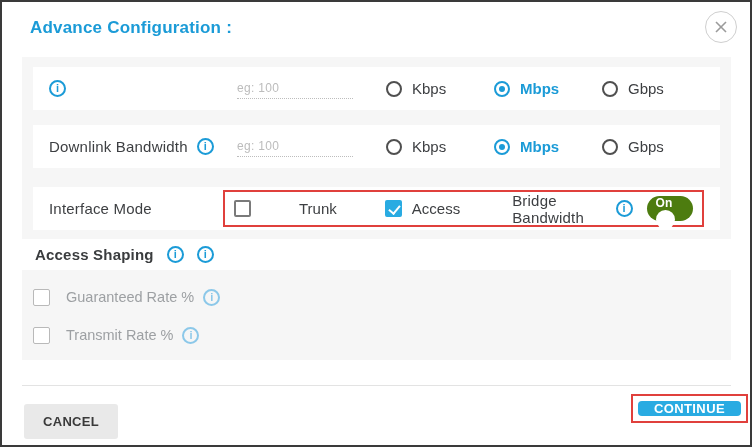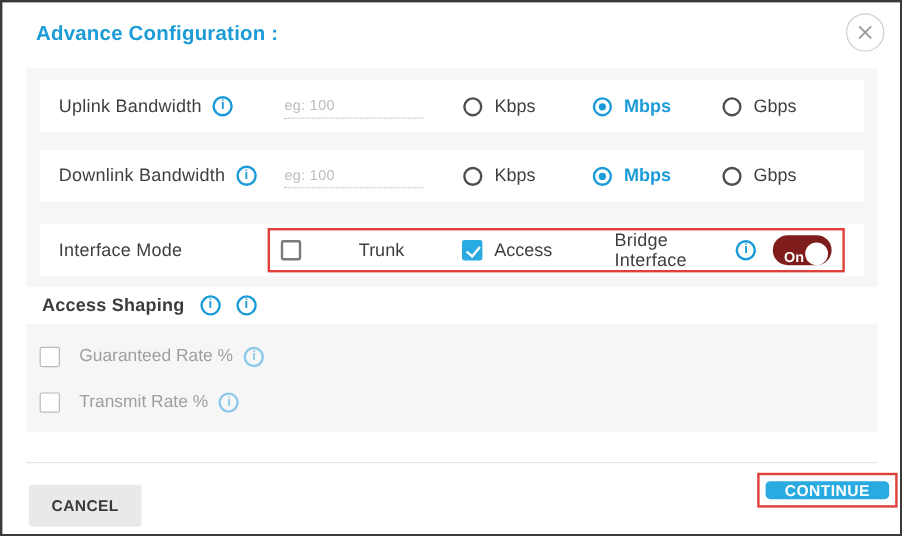--- a/index.html
+++ b/index.html
@@ -148,26 +148,27 @@
   }
   .checkbox.disabled { border: 1px solid #b9b9b9; cursor: default; }
   .checkbox-label { font-size: 15px; color: #3d3f42; }
   .mr48 { margin-right: 48px; gap: 48px; }
   .mr52 { margin-right: 52px; }
   .bridge-wrap { display: flex; align-items: center; gap: 9px; margin-right: 14px; }
   .toggle {
     width: 54px;
     height: 25px;
     border-radius: 13px;
-    background: #7f1d1d;
-    display: flex;
-    align-items: flex-end;
+    background: #4d7c0f;
+    display: flex;
+    align-items: flex-start;
     padding: 0 3px 0 9px;
     cursor: pointer;
     justify-content: space-between;
+    flex-direction: column;
   }
   .toggle-label { color: #fff; font-size: 12px; font-weight: bold; }
   .toggle-knob {
     width: 19px;
     height: 19px;
     border-radius: 50%;
     background: #fff;
     flex: none;
   }
   
@@ -244,21 +245,20 @@
         <line x1="3" y1="3" x2="13" y2="13" stroke="#9b9b9b" stroke-width="1.6"></line>
         <line x1="13" y1="3" x2="3" y2="13" stroke="#9b9b9b" stroke-width="1.6"></line>
       </svg>
     </span>
   </button>
 
   <div class="panel">
 
     <div class="band-row gap15">
       <div class="label-wrap">
-        <span class="row-label">Uplink Bandwidth</span>
         <span class="info-icon"></span>
       </div>
       <input class="band-input" type="text" placeholder="eg: 100" style="">
       <div class="radio-group">
         <div class="radio-option">
           <span class="radio"></span>
           <span class="radio-label">Kbps</span>
         </div>
         <div class="radio-option selected">
           <span class="radio"></span>
@@ -300,21 +300,21 @@
       <div class="annotation-box">
         <div class="checkbox-option mr48">
           <span class="checkbox"></span>
           <span class="checkbox-label">Trunk</span>
         </div>
         <div class="checkbox-option mr52">
           <span class="checkbox checked"></span>
           <span class="checkbox-label">Access</span>
         </div>
         <div class="bridge-wrap">
-          <span class="row-label">Bridge Interface</span>
+          <span class="row-label">Bridge Bandwidth</span>
           <span class="info-icon"></span>
         </div>
         <div class="toggle">
           <span class="toggle-label">On</span>
           <span class="toggle-knob"></span>
         </div>
       </div>
     </div>
 
     <div class="ts-heading">

